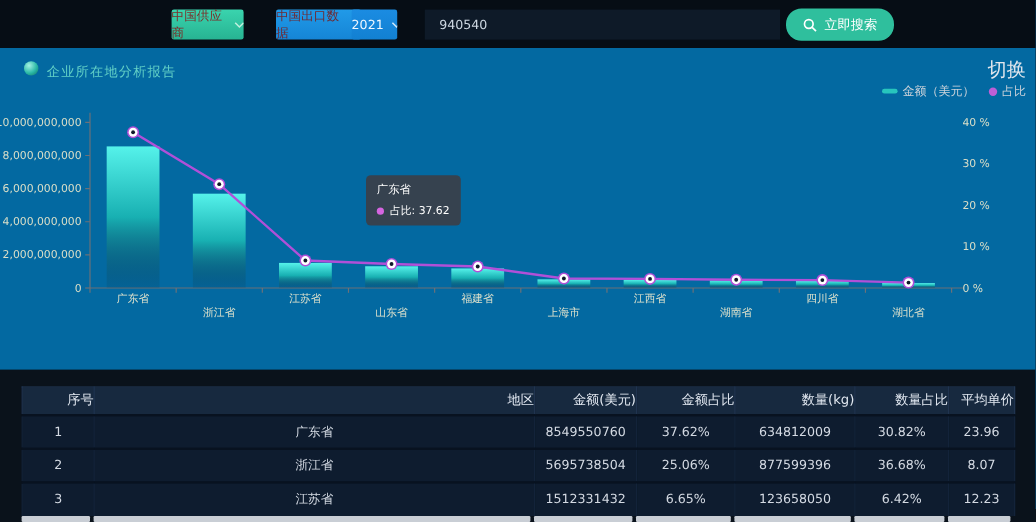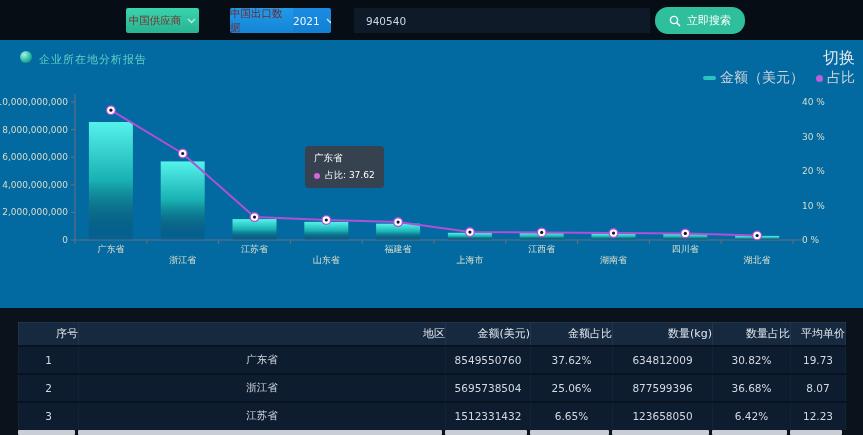--- a/index.html
+++ b/index.html
@@ -5,37 +5,37 @@
   *{margin:0;padding:0;box-sizing:border-box}
   html,body{width:863px;height:435px}
   body{
     position:relative;overflow:hidden;background:#0a121b;
     font-family:"DejaVu Sans","Liberation Sans",sans-serif;color:#d4dae3;
   }
   
   .topbar{position:absolute;left:0;top:0;width:863px;height:40px;background:#060d15}
   .dd{position:absolute;top:8px;height:25px;display:flex;align-items:center;
       justify-content:center;gap:6px;font-size:10.5px;border-radius:2px;cursor:pointer}
-  .dd-supplier{left:126px;width:73px;background:linear-gradient(180deg,#3ad4ae,#27b392);color:#7c2e2a}
+  .dd-supplier{left:143px;width:60px;background:linear-gradient(180deg,#3ad4ae,#27b392);color:#7c2e2a}
   .dd-export{left:230px;width:71px;background:linear-gradient(180deg,#219ae8,#1585d6);color:#6e2a33}
   .dd-year{left:293px;width:38px;background:linear-gradient(180deg,#1b8ce2,#1280d2);color:#eef7ff}
   .search-input{position:absolute;left:354px;top:8px;width:296px;height:25px;background:#0e1a28;
       border:none;outline:none;color:#cdd7e1;font-size:10.5px;padding-left:12px;
       font-family:"DejaVu Sans","Liberation Sans",sans-serif}
   .search-btn{position:absolute;left:655px;top:7px;width:90px;height:27px;background:#2fbf9d;
       border:none;border-radius:13px;color:#fff;font-size:11px;display:flex;align-items:center;
       justify-content:center;gap:6px;cursor:pointer;font-family:inherit}
   
   .chart-panel{position:absolute;left:0;top:40px;width:863px;height:268px;background:#0369a1}
   .panel-icon{position:absolute;left:20px;top:11px;width:12px;height:12px;border-radius:50%;
       background:radial-gradient(circle at 35% 30%,#a4f2e4,#2bb9a6 55%,#0d6a63)}
   .panel-title{position:absolute;left:39px;top:12px;font-size:11px;letter-spacing:1px;color:#62d0c6}
   .switch-link{position:absolute;right:8px;top:8px;font-size:16px;color:#e2e7ed;cursor:pointer}
   .legend{position:absolute;right:8px;top:29px;display:flex;align-items:center;gap:12px;
-      font-size:14px;color:#ccd3da}
+      font-size:10px;color:#ccd3da}
   .legend-item{display:flex;align-items:center;gap:4px;cursor:pointer}
   .sw-dash{width:13px;height:4px;border-radius:2px;background:#27c5bd}
   .sw-dot{width:7px;height:7px;border-radius:50%;background:#bd5fd6}
   #chart-svg{position:absolute;left:0;top:45px}
   #chart-svg text.ax{font-size:9px;fill:#d9dec8;font-family:"DejaVu Sans",sans-serif}
   #chart-svg text.xl{font-size:9px;fill:#dde1cc;font-family:"DejaVu Sans",sans-serif}
   .tooltip{position:absolute;left:305px;top:106px;background:rgba(58,64,73,0.93);
       border-radius:4px;padding:6px 9px;font-size:9px;color:#fff;white-space:nowrap;z-index:5}
   .tooltip .tt-title{margin-bottom:4px;font-size:9.5px}
   .tt-row{display:flex;align-items:center;gap:5px;margin-top:2px}
@@ -221,21 +221,21 @@
         </tr>
       </thead>
     <tbody id="tbody">
         <tr>
           <td>1</td>
           <td>广东省</td>
           <td>8549550760</td>
           <td>37.62%</td>
           <td>634812009</td>
           <td>30.82%</td>
-          <td>19.73</td>
+          <td>23.96</td>
         </tr>
         <tr>
           <td>2</td>
           <td>浙江省</td>
           <td>5695738504</td>
           <td>25.06%</td>
           <td>877599396</td>
           <td>36.68%</td>
           <td>8.07</td>
         </tr>

